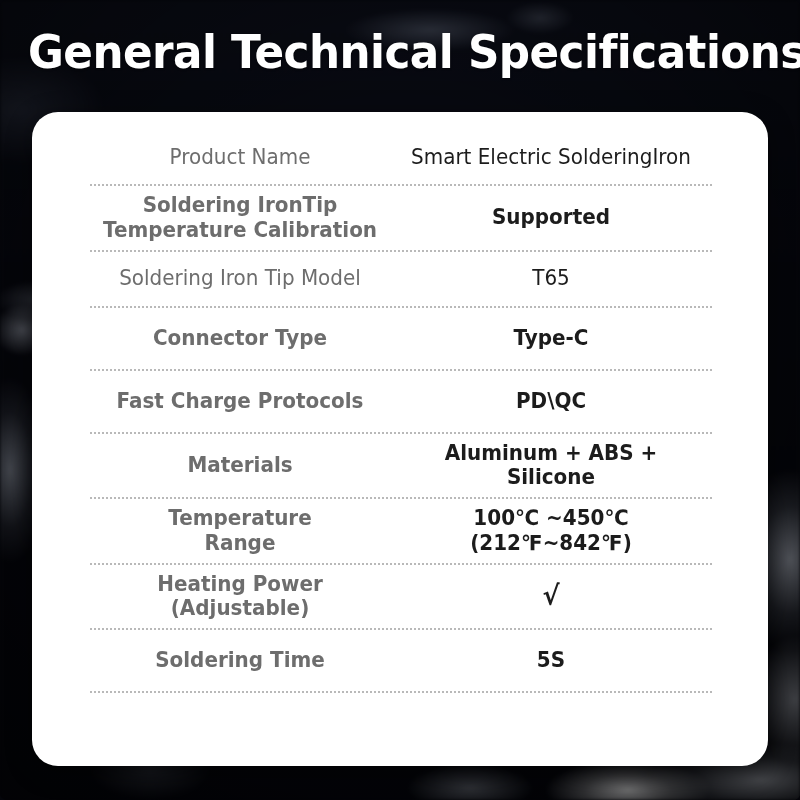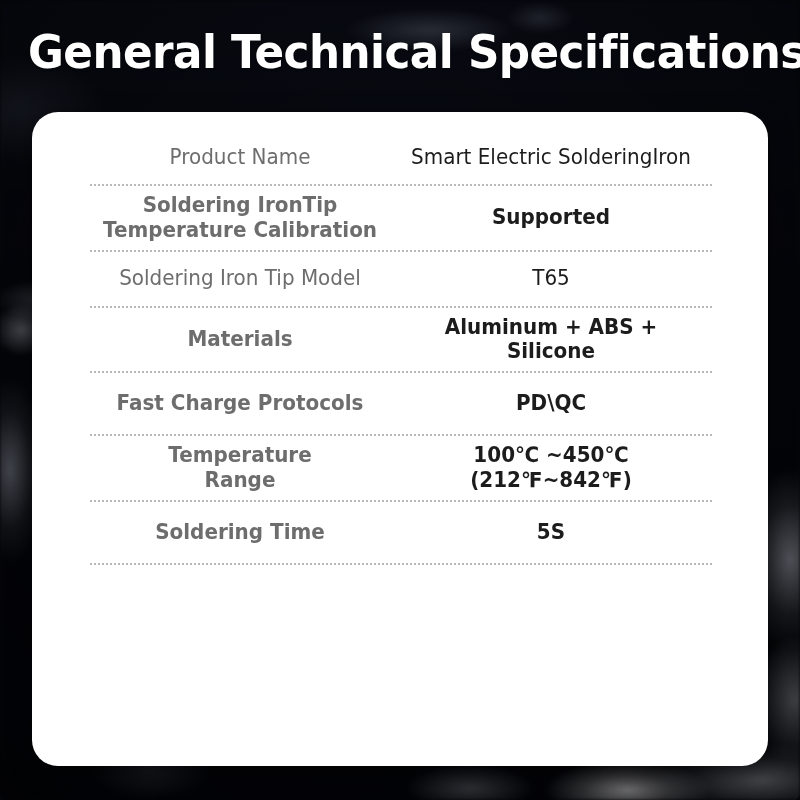--- a/index.html
+++ b/index.html
@@ -145,37 +145,46 @@
         <div class="spec-label">Soldering IronTip
 Temperature Calibration</div>
         <div class="spec-value">Supported</div>
       </div>
 
       <div class="spec-row">
         <div class="spec-label">Soldering Iron Tip Model</div>
         <div class="spec-value">T65</div>
       </div>
 
-
       <div class="spec-row tall">
-        <div class="spec-label">Materials</div>
-        <div class="spec-value">Aluminum + ABS + Silicone</div>
+        <div class="spec-label">Connector Type</div>
+        <div class="spec-value">Type-C</div>
       </div>
 
       <div class="spec-row tall">
         <div class="spec-label">Fast Charge Protocols</div>
         <div class="spec-value">PD\QC</div>
       </div>
 
       <div class="spec-row tall">
+        <div class="spec-label">Materials</div>
+        <div class="spec-value">Aluminum + ABS + Silicone</div>
+      </div>
+
+      <div class="spec-row tall">
         <div class="spec-label">Temperature
 Range</div>
         <div class="spec-value">100℃ ~450℃ (212℉~842℉)</div>
       </div>
 
+      <div class="spec-row tall">
+        <div class="spec-label">Heating Power
+(Adjustable)</div>
+        <div class="spec-value symbol">√</div>
+      </div>
 
 
       <div class="spec-row tall">
         <div class="spec-label">Soldering Time</div>
         <div class="spec-value">5S</div>
       </div>
 
     </div>
   </div>
 

